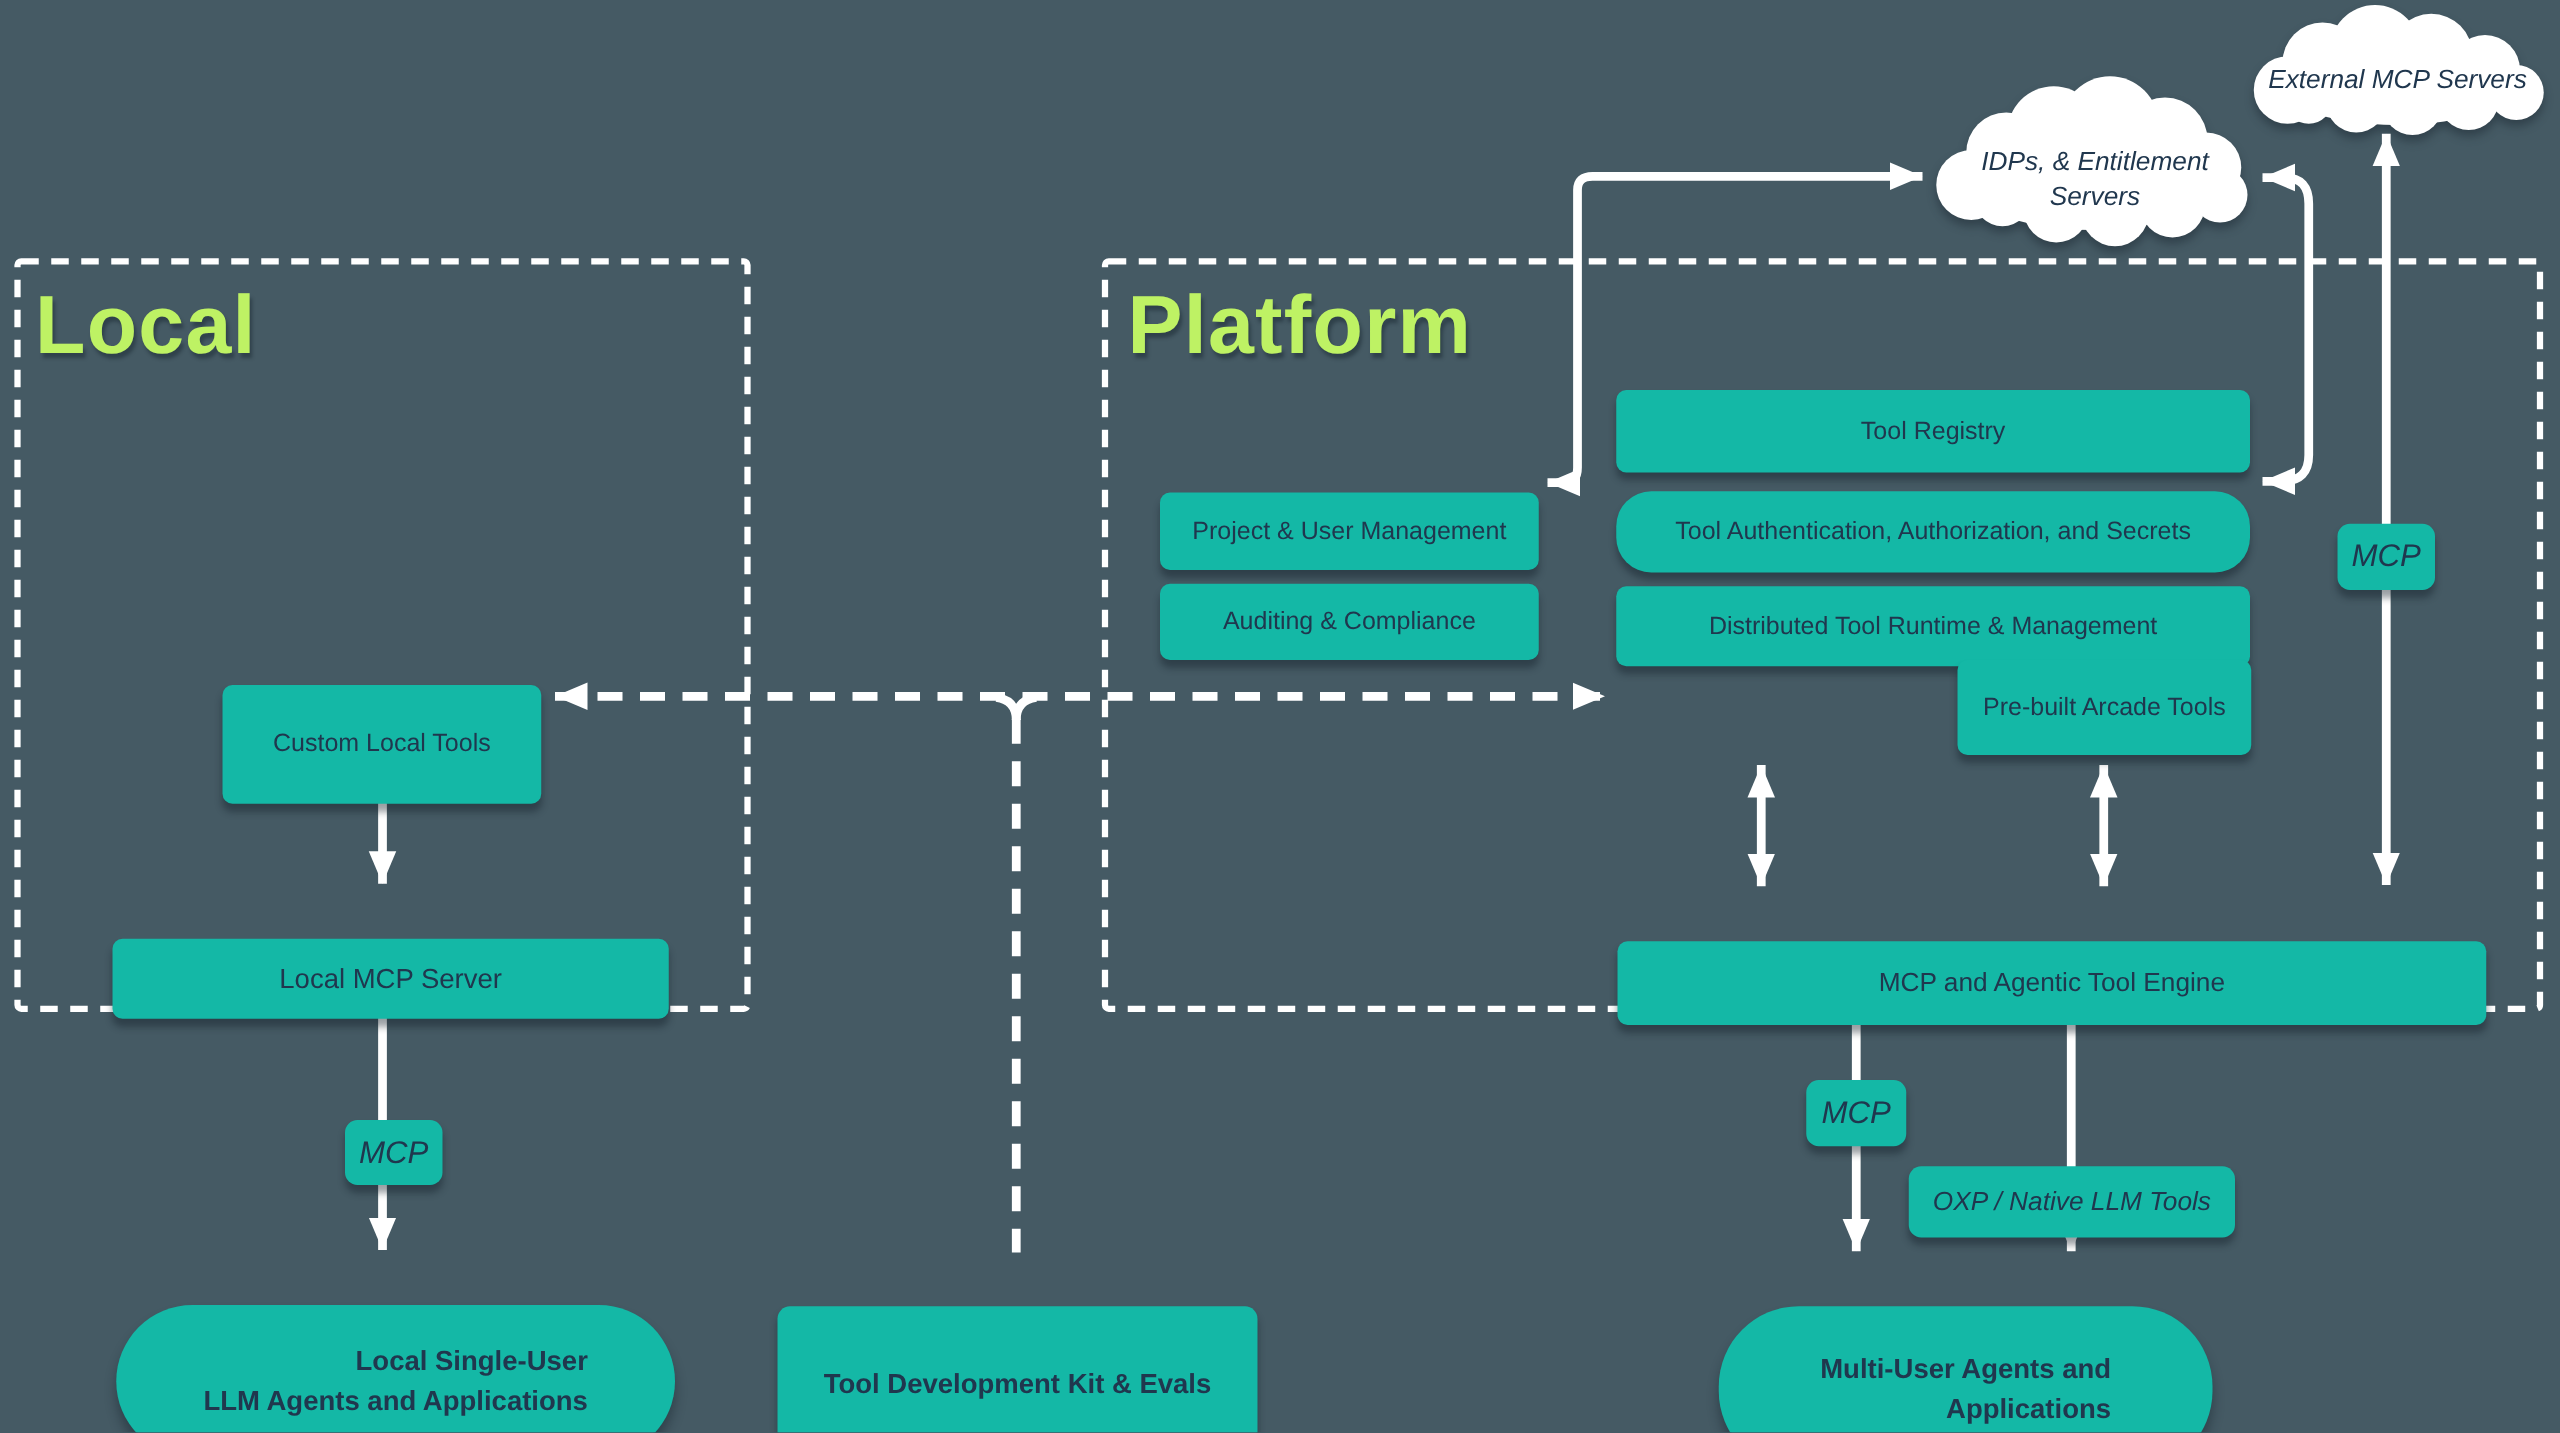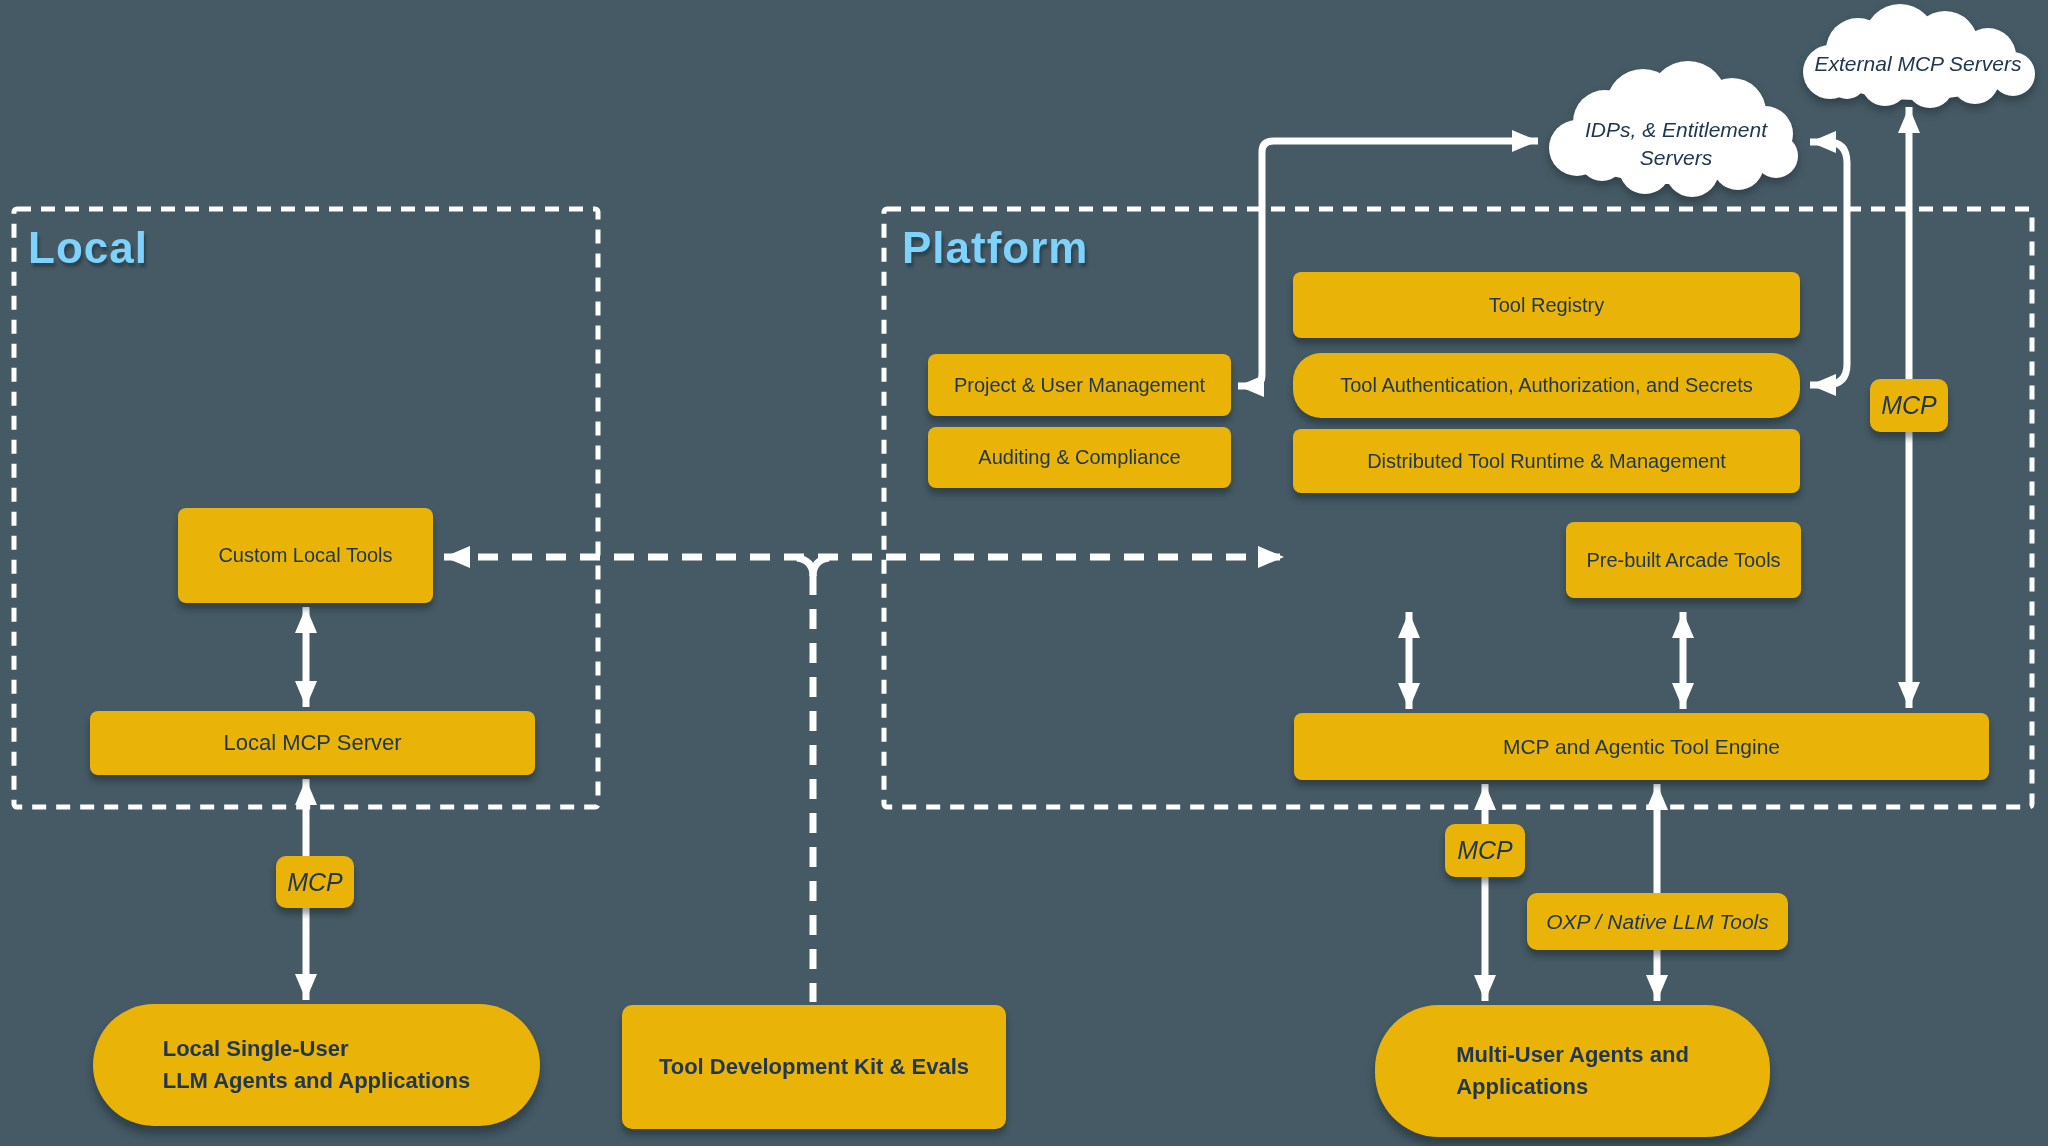--- a/index.html
+++ b/index.html
@@ -2,27 +2,27 @@
 <html><head>
 <meta charset="utf-8">
 <style>
   html,body{margin:0;padding:0;background:#455A64;}
   .stage{
     position:relative;width:2048px;height:1146px;overflow:hidden;
     background:#455A64;font-family:"Liberation Sans",sans-serif;
   }
   .stage svg{position:absolute;left:0;top:0;z-index:1;}
   .title{
-    position:absolute;z-index:3;color:#7dd3fc;font-weight:bold;font-size:44px;
+    position:absolute;z-index:3;color:#bef264;font-weight:bold;font-size:66px;
     letter-spacing:1px;text-shadow:2px 4px 3px rgba(10,20,28,.35);line-height:1;
   }
   .box{
-    position:absolute;z-index:2;background:#eab308;border-radius:8px;
-    display:flex;align-items:center;justify-content:center;text-align:left;
-    color:#20374E;font-size:20px;box-shadow:0 6px 6px rgba(17,28,38,.42);
+    position:absolute;z-index:2;background:#14b8a6;border-radius:8px;
+    display:flex;align-items:center;justify-content:center;text-align:right;
+    color:#20374E;font-size:20px;box-shadow:0 6px 6px rgba(17,28,38,.42);margin-top:40px;
   }
   .tall{font-size:20px;}
   .pill{border-radius:64px;font-weight:bold;font-size:22px;line-height:1.45;box-shadow:0 8px 9px rgba(17,28,38,.42);}
   .bold{font-weight:bold;font-size:22px;}
   .proto{border-radius:10px;font-style:italic;font-size:25px;}
   .proto-wide{border-radius:10px;font-style:italic;font-size:21px;}
   .cloud-text{
     position:absolute;z-index:3;color:#20374E;font-style:italic;font-size:21px;
     text-align:center;line-height:1.35;
   }
@@ -93,21 +93,21 @@
   <div class="cloud-text" style="left:1548px;top:116px;width:256px;">
     <span style="display:block">IDPs, &amp; Entitlement</span>
     <span style="display:block">Servers</span>
   </div>
 
   <div class="box" style="left:1293px;top:272px;width:507px;height:66px;">Tool Registry</div>
   <div class="box" style="left:1293px;top:353px;width:507px;height:65px;border-radius:28px;">Tool Authentication, Authorization, and Secrets</div>
   <div class="box" style="left:928px;top:354px;width:303px;height:62px;">Project &amp; User Management</div>
   <div class="box" style="left:1293px;top:429px;width:507px;height:64px;">Distributed Tool Runtime &amp; Management</div>
   <div class="box" style="left:928px;top:427px;width:303px;height:61px;">Auditing &amp; Compliance</div>
-  <div class="box tall" style="left:1566px;top:522px;width:235px;height:76px;">Pre-built Arcade Tools</div>
+  <div class="box tall" style="left:1566px;top:488px;width:235px;height:76px;">Pre-built Arcade Tools</div>
   <div class="box" style="left:1294px;top:713px;width:695px;height:67px;font-size:21px;">MCP and Agentic Tool Engine</div>
 
   <div class="box" style="left:90px;top:711px;width:445px;height:64px;font-size:22px;">Local MCP Server</div>
   <div class="box" style="left:178px;top:508px;width:255px;height:95px;">Custom Local Tools</div>
 
   <div class="box proto" style="left:276px;top:856px;width:78px;height:52px;">MCP</div>
   <div class="box proto" style="left:1870px;top:379px;width:78px;height:53px;">MCP</div>
   <div class="box proto" style="left:1445px;top:824px;width:80px;height:53px;">MCP</div>
   <div class="box proto-wide" style="left:1527px;top:893px;width:261px;height:57px;">OXP / Native LLM Tools</div>
 

